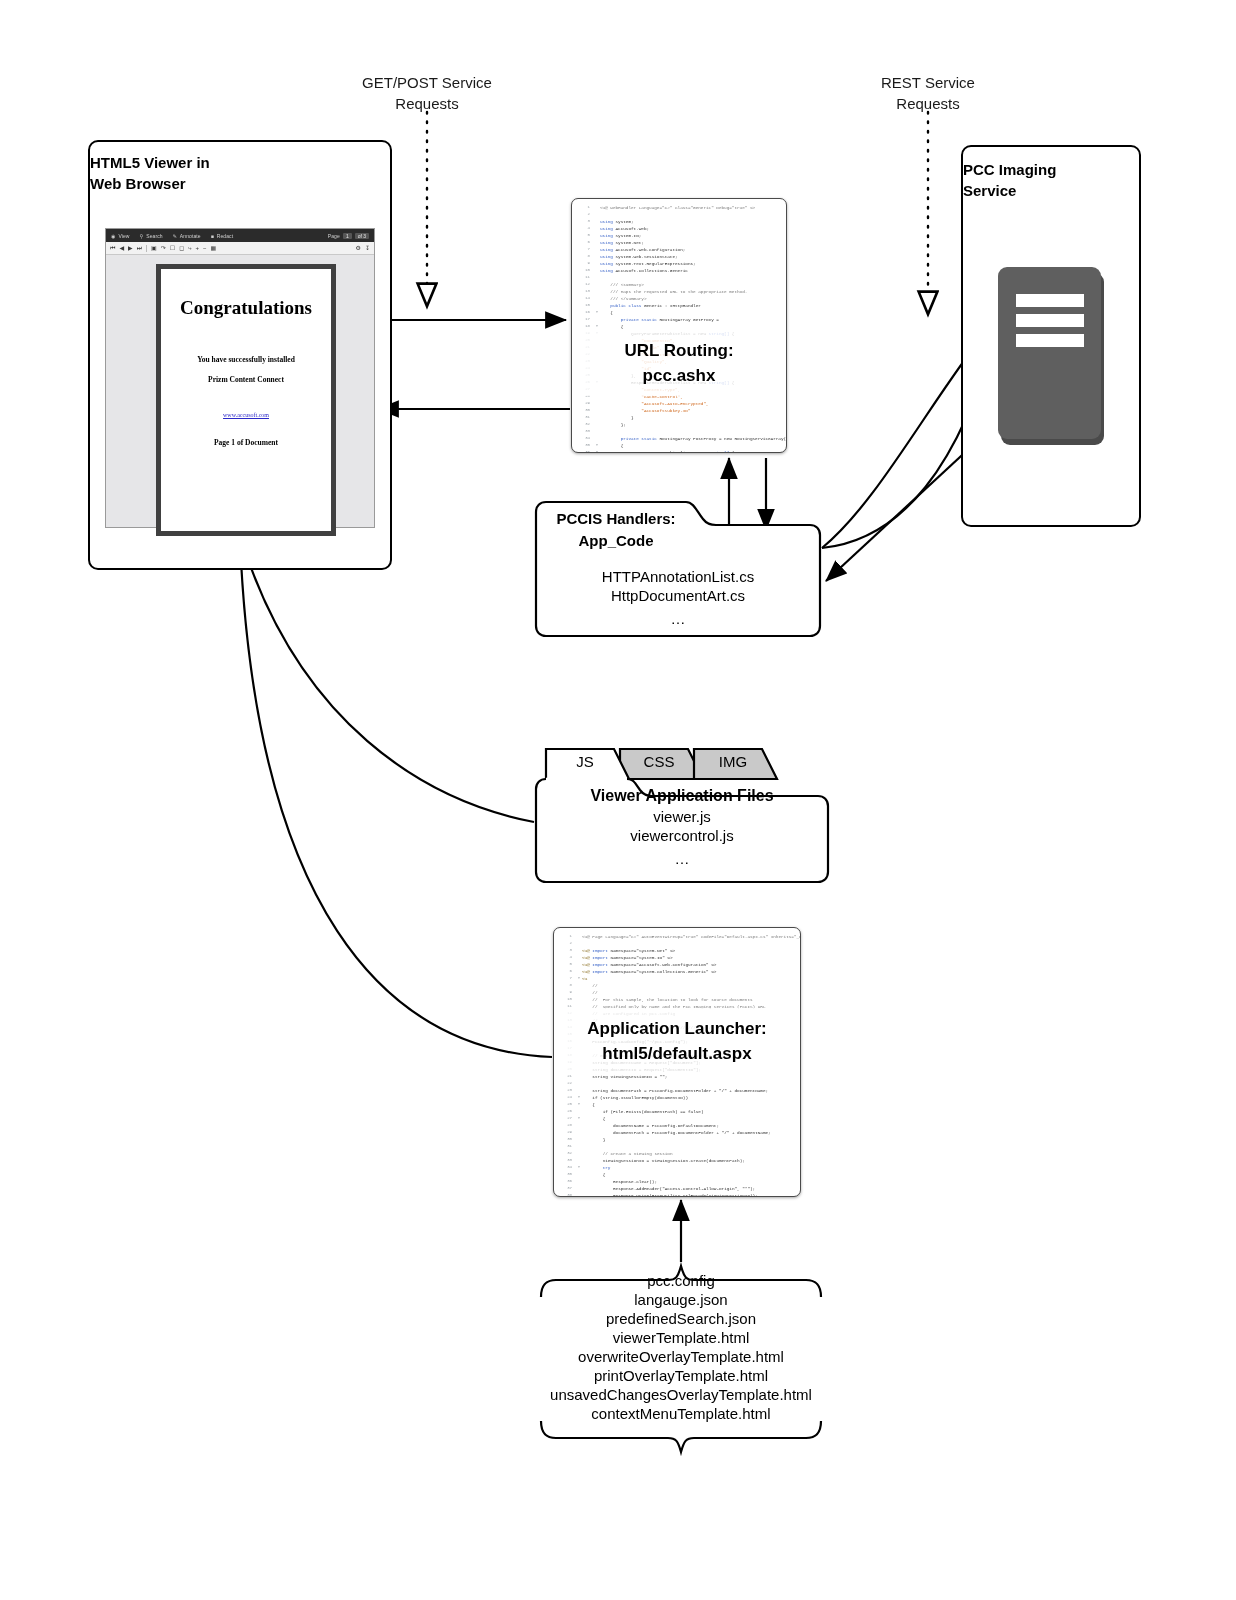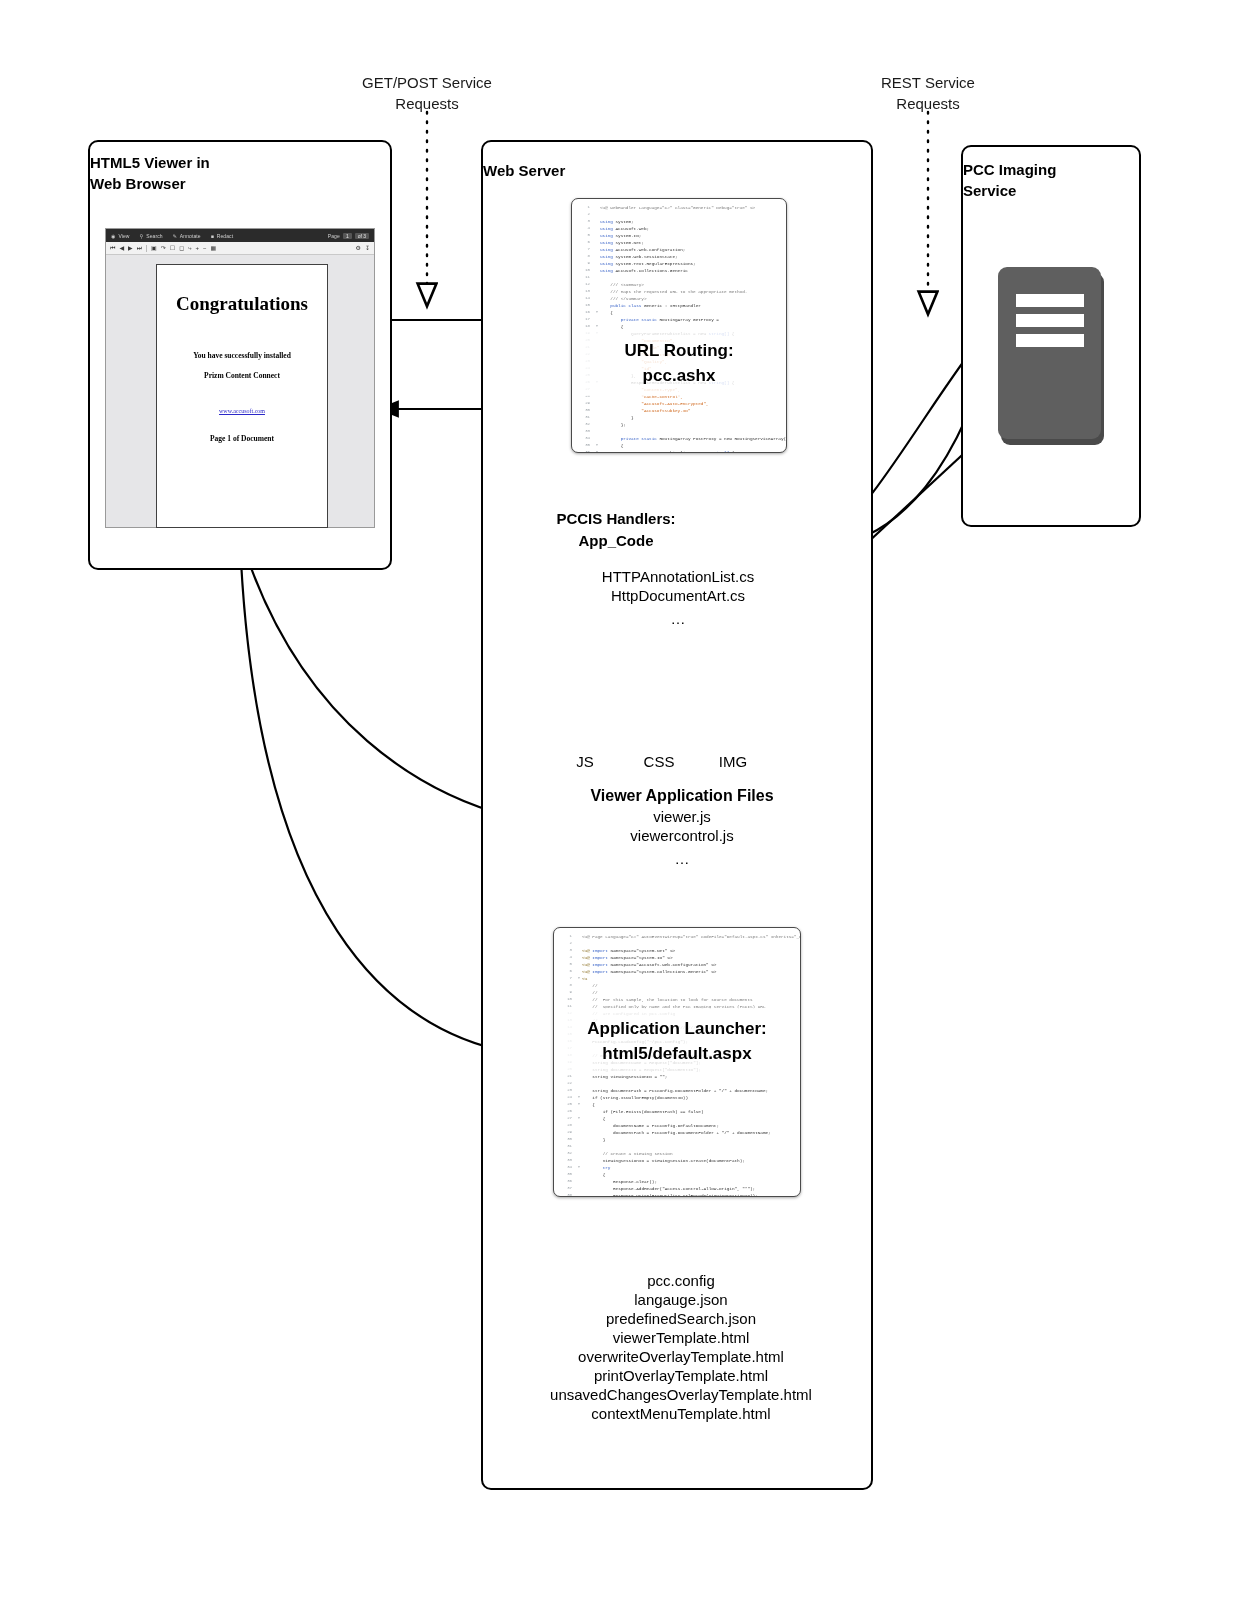--- a/index.html
+++ b/index.html
@@ -21,21 +21,21 @@
   .v-topbar .grp{display:flex;align-items:center;gap:3px;margin-right:10px;}
   .v-topbar .t{color:#cfcfcf;font-size:5px;letter-spacing:.1px;white-space:nowrap;}
   .v-topbar .gl{color:#cfcfcf;font-size:5px;}
   .v-topbar .spacer{flex:1;}
   .v-topbar .pg{display:flex;align-items:center;gap:3px;}
   .v-pagebox{background:#555;color:#e8e8e8;font-size:5px;padding:0 3px;border-radius:1px;}
   .v-toolbar{height:13px;background:#f2f2f2;border-bottom:1px solid #c9c9c9;display:flex;align-items:center;padding:0 4px;box-sizing:border-box;gap:4px;}
   .v-toolbar .ic{color:#3a3a3a;font-size:6px;line-height:6px;}
   .v-toolbar .sep{width:1px;height:7px;background:#bbb;}
   .v-toolbar .spacer{flex:1;}
-  .v-page{position:absolute;background:#fff;border:1px solid #404040;overflow:hidden;}
+  .v-page{position:absolute;background:#fff;border:5px solid #404040;overflow:hidden;}
   .doc-h1{text-align:center;font-family:"Liberation Serif",serif;font-weight:bold;}
   .doc-l{text-align:center;font-family:"Liberation Serif",serif;font-weight:bold;}
   .doc-link{text-align:center;font-family:"Liberation Serif",serif;color:#2b28c8;text-decoration:underline;}
 
   
   .codecard{position:absolute;background:#fff;border:1px solid #4a4a4a;border-radius:7px;box-shadow:0 1px 3px rgba(0,0,0,.35);overflow:hidden;box-sizing:border-box;}
   .code-inner{position:absolute;left:0;top:0;right:0;bottom:0;padding:5px 4px 4px 2px;box-sizing:border-box;}
   .crow{display:flex;align-items:flex-start;height:7px;line-height:7px;font-family:"Liberation Mono",monospace;}
   .cnum{width:16px;text-align:right;padding-right:4px;color:#9aa0a6;font-size:4px;flex:none;}
   .cfold{width:6px;color:#9aa0a6;font-size:4px;flex:none;text-align:center;}
@@ -213,23 +213,20 @@
 
     <div class="v-page" style="left:50px;top:35px;width:170px;height:262px;">
       <div class="doc-h1" style="margin-top:28px;font-size:19px;">Congratulations</div>
       <div class="doc-l" style="margin-top:36px;font-size:7.5px;">You have successfully installed</div>
       <div class="doc-l" style="margin-top:11px;font-size:7.5px;">Prizm Content Connect</div>
       <div class="doc-link" style="margin-top:28px;font-size:6px;">www.accusoft.com</div>
       <div class="doc-l" style="margin-top:20px;font-size:7.5px;">Page 1 of Document</div>
     </div>
   </div>
 
-  <div class="container" style="left:481px;top:140px;width:392px;height:1350px;">
-    <div class="container-title" style="top:18px;">Web Server</div>
-  </div>
 
   <div class="codecard" style="left:571px;top:198px;width:216px;height:255px;">
     <div class="code-inner" id="code-urlrouting">
         <div class="crow">
           <span class="cnum">1</span>
           <span class="cfold"></span>
           <span class="ctxt"><span class="c">&lt;%@ WebHandler Language="C#" Class="Generic" Debug="true" %&gt;</span></span>
         </div>
         <div class="crow">
           <span class="cnum">2</span>

